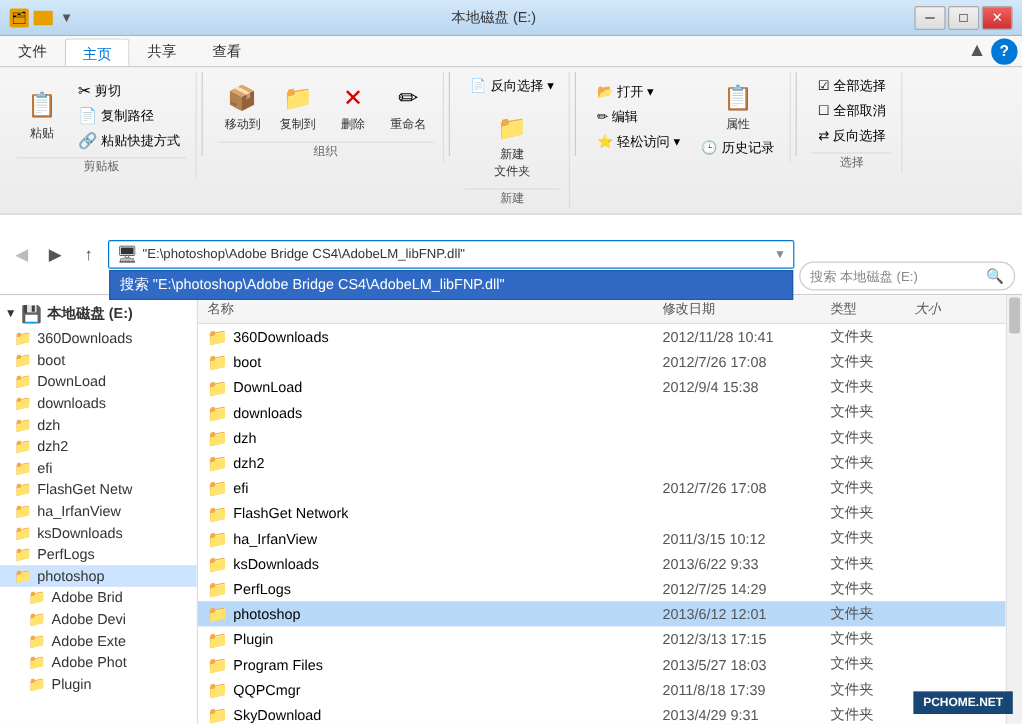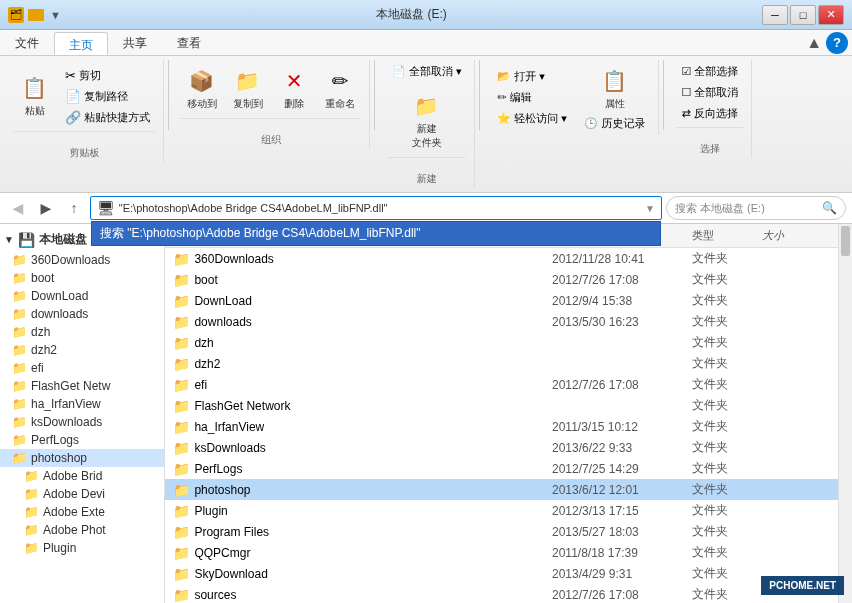--- a/index.html
+++ b/index.html
@@ -23,34 +23,34 @@
     .title-text { font-size: 12px; color: #333; flex: 1; text-align: center; }
 
     
     .ribbon { background: linear-gradient(to bottom, #f8f8f8, #ebebeb); border-bottom: 1px solid #ccc; }
     .ribbon-tabs { display: flex; height: 26px; border-bottom: 1px solid #ccc; }
     .ribbon-tab { padding: 4px 14px; font-size: 12px; cursor: pointer; color: #333; border: 1px solid transparent; }
     .ribbon-tab.active { background: white; border: 1px solid #ccc; border-bottom: 1px solid white; color: #0078d7; margin-top: 2px; border-radius: 3px 3px 0 0; }
     .ribbon-content { display: flex; padding: 4px 6px; align-items: flex-start; gap: 2px; min-height: 84px; }
     .ribbon-group { display: flex; flex-direction: column; align-items: center; border-right: 1px solid #ddd; padding: 2px 8px; min-width: 60px; }
     .ribbon-group-buttons { display: flex; gap: 4px; align-items: center; flex-wrap: wrap; justify-content: center; }
-    .ribbon-group-label { font-size: 10px; color: #666; margin-top: 4px; border-top: 1px solid #ddd; padding-top: 14px; width: 100%; text-align: center; }
+    .ribbon-group-label { font-size: 10px; color: #666; margin-top: 4px; border-top: 1px solid #ddd; padding-top: 0; width: 100%; text-align: center; }
     .ribbon-btn { display: flex; flex-direction: column; align-items: center; cursor: pointer; padding: 2px 4px; border-radius: 3px; border: 1px solid transparent; min-width: 40px; }
     .ribbon-btn-icon { width: 32px; height: 32px; display: flex; align-items: center; justify-content: center; font-size: 20px; }
     .ribbon-btn-label { font-size: 10px; color: #333; text-align: center; }
     .ribbon-btn-sm { display: flex; align-items: center; gap: 3px; cursor: pointer; padding: 1px 4px; border-radius: 2px; border: 1px solid transparent; font-size: 11px; }
     .ribbon-btn-sm-icon { font-size: 13px; }
 
     
     .address-bar-area { background: white; border-bottom: 1px solid #ccc; padding: 3px 6px; display: flex; align-items: center; gap: 4px; }
     .nav-btn { width: 24px; height: 22px; border: 1px solid transparent; border-radius: 3px; cursor: pointer; display: flex; align-items: center; justify-content: center; font-size: 14px; color: #555; }
     .nav-btn.disabled { color: #bbb; cursor: default; }
     .address-box { flex: 1; height: 24px; border: 1px solid #0078d7; border-radius: 2px; display: flex; align-items: center; padding: 0 6px; background: white; font-size: 12px; color: #333; position: relative; }
     .address-icon { font-size: 14px; margin-right: 4px; }
-    .search-box { width: 180px; height: 24px; border: 1px solid #ccc; border-radius: 12px; display: flex; align-items: center; padding: 0 8px; background: white; font-size: 11px; color: #888; }
+    .search-box { width: 180px; height: 24px; border: 1px solid #ccc; border-radius: 12px; display: flex; align-items: center; padding: 0 8px; background: white; font-size: 11px; color: #888; margin-top: 36px; }
     .search-icon { font-size: 12px; margin-left: 4px; color: #888; }
 
     
     .autocomplete-dropdown { 
       position: absolute; 
       top: 24px; left: 0; right: 0;
       background: #316AC5;
       color: white;
       padding: 3px 8px;
       font-size: 12px;
@@ -177,21 +177,21 @@
       <div class="ribbon-group-label">组织</div>
     </div>
 
     <div class="ribbon-separator"></div>
 
     <div class="ribbon-group">
       <div class="ribbon-group-buttons">
         <div style="display:flex;flex-direction:column;align-items:center;gap:2px;">
           <div class="ribbon-btn-sm">
             <span>📄</span>
-            <span>全部取消 ▾</span>
+            <span>反向选择 ▾</span>
           </div>
           <div class="ribbon-btn" style="margin-top:4px;">
             <div class="ribbon-btn-icon">📁</div>
             <span class="ribbon-btn-label" style="white-space:pre;">新建
 文件夹</span>
           </div>
         </div>
       </div>
       <div class="ribbon-group-label">新建</div>
     </div>
@@ -379,21 +379,20 @@
     </div>
     <div class="file-date">2012/9/4 15:38</div>
     <div class="file-type">文件夹</div>
     <div class="file-size"></div>
   </div>
         <div class="file-row">
     <div class="file-name">
       <span style="color:#e8a000;font-size:14px;">📁</span>
       <span>downloads</span>
     </div>
-    <div class="file-date">2013/5/30 16:23</div>
     <div class="file-type">文件夹</div>
     <div class="file-size"></div>
   </div>
         <div class="file-row">
     <div class="file-name">
       <span style="color:#e8a000;font-size:14px;">📁</span>
       <span>dzh</span>
     </div>
     <div class="file-type">文件夹</div>
     <div class="file-size"></div>

